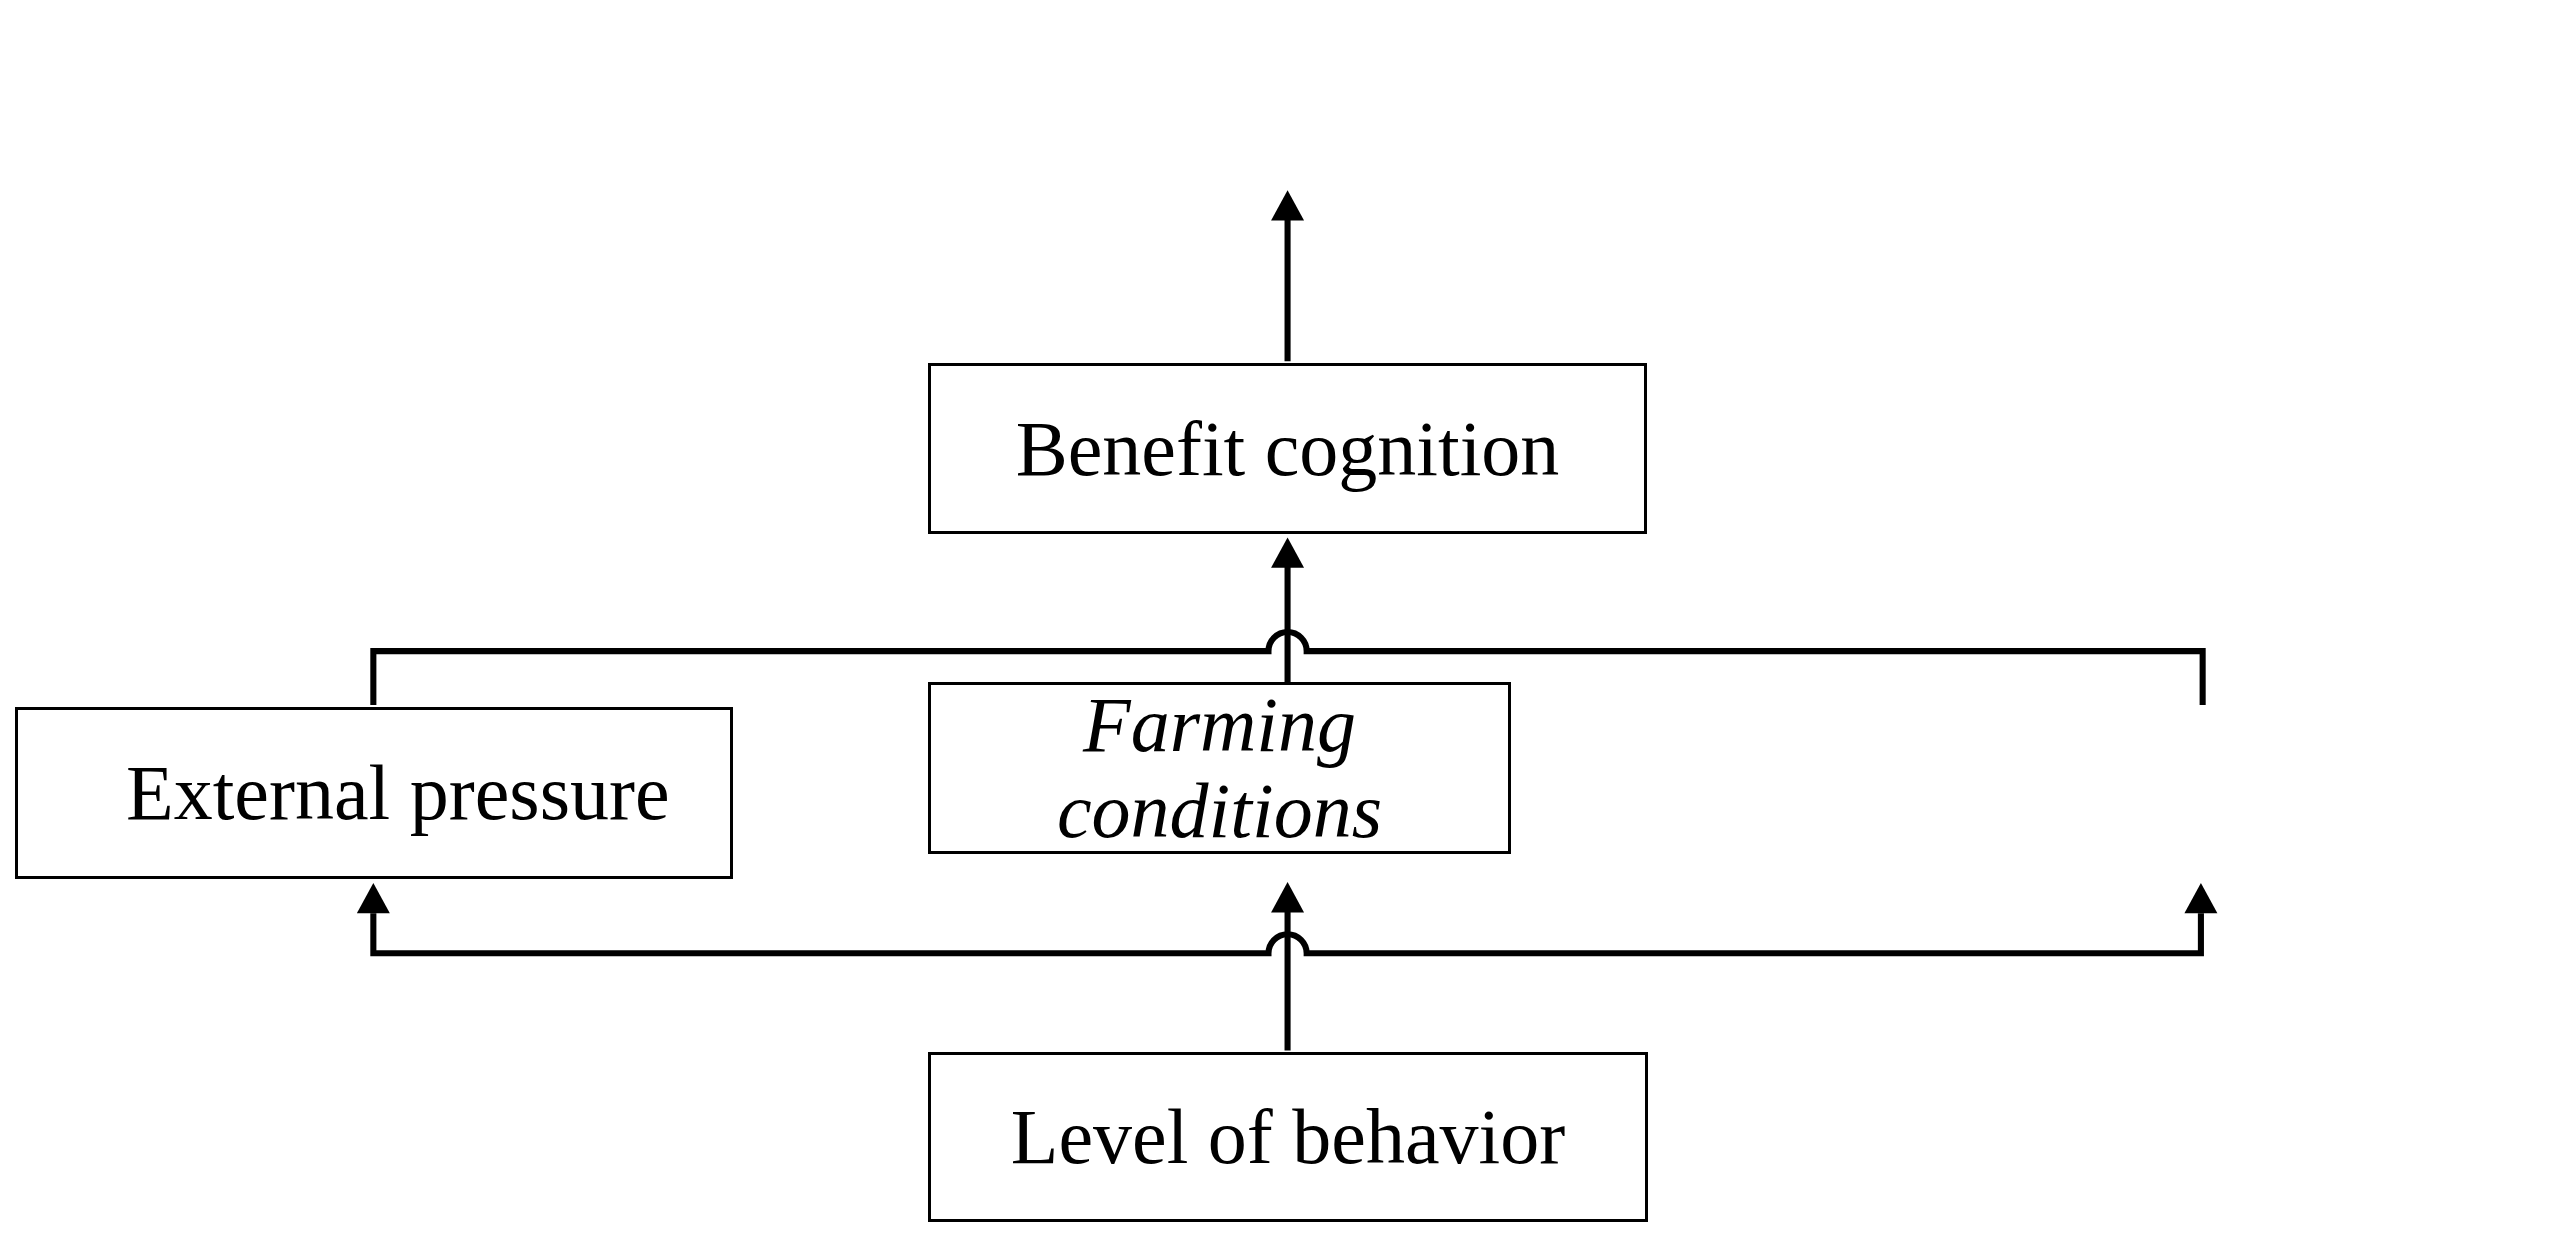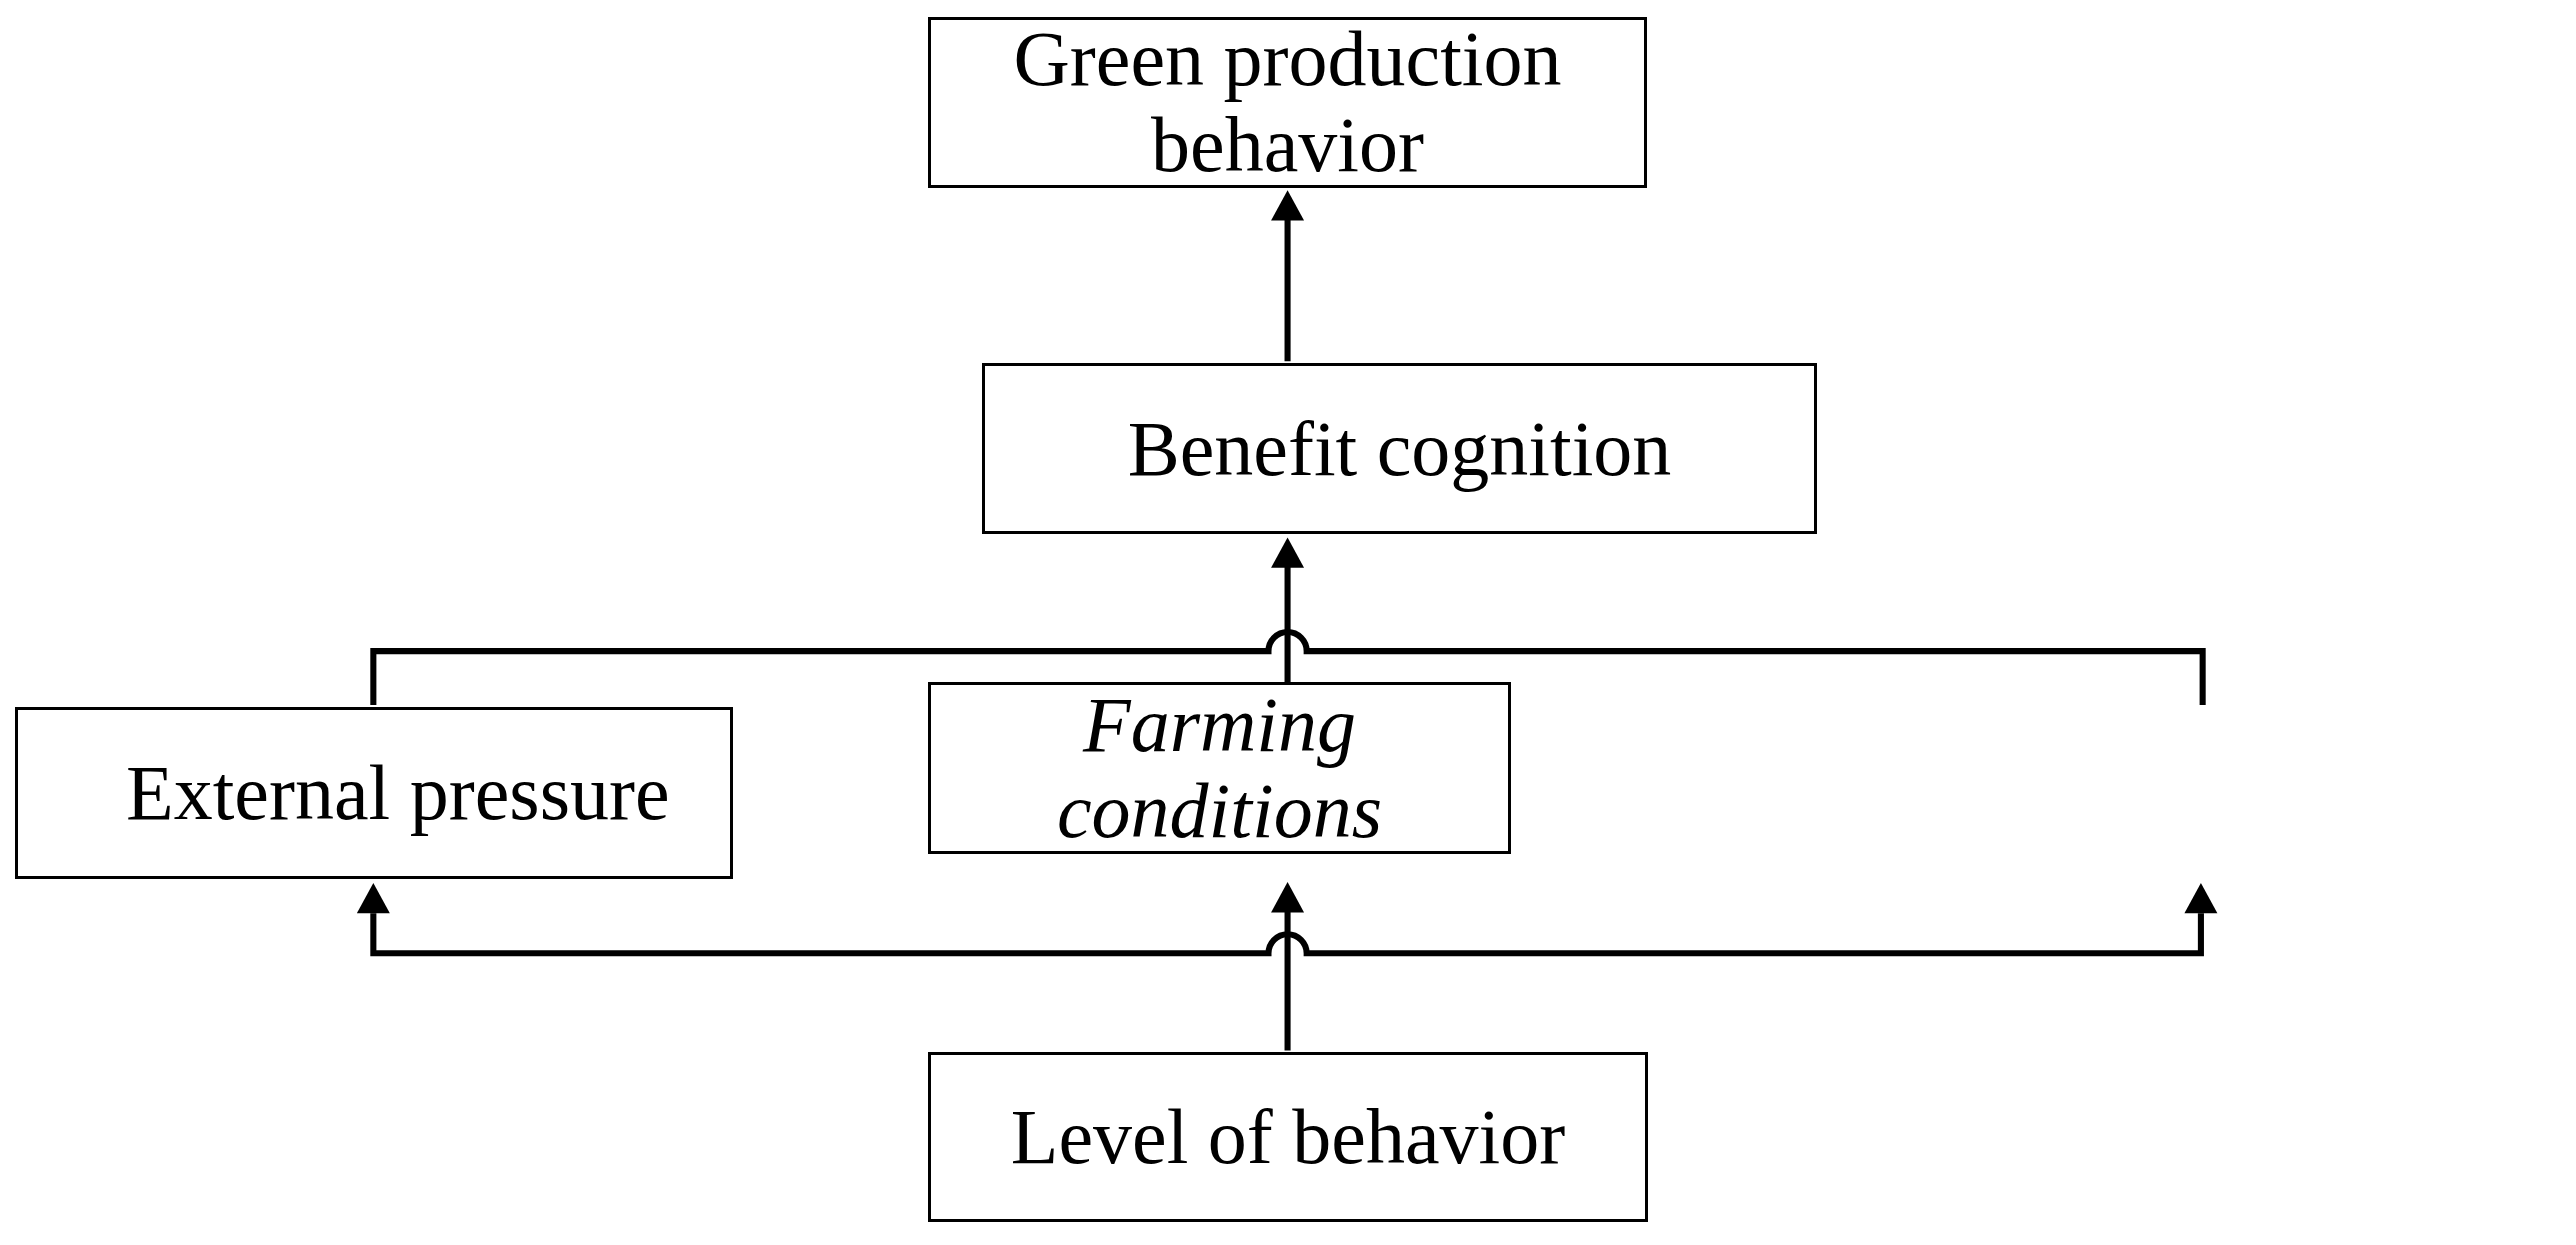--- a/index.html
+++ b/index.html
@@ -30,21 +30,21 @@
     background: #ffffff;
     display: flex;
     align-items: center;
     justify-content: center;
     text-align: center;
     font-size: 78px;
     line-height: 1.1;
     z-index: 2;
   }
   .node-green       { left: 928px; top: 16.5px;   width: 719px; height: 171px; }
-  .node-benefit     { left: 982px; top: 363px;  width: 835px; height: 171px; }
+  .node-benefit     { left: 928px; top: 363px;  width: 719px; height: 171px; }
   .node-external    { left: 14.8px;   top: 707px;  width: 718px; height: 172px; padding-left: 48px; }
   .node-farming     { left: 928px; top: 682px;  width: 583px; height: 172px; font-style: italic; }
   .node-operating   { left: 1843px; top: 707px;  width: 718px; height: 172px; }
   .node-education   { left: 928px; top: 1052px; width: 720px; height: 170px; }
   .node-label {
     display: block;
     padding: 0 17.4px;
   }
 </style>
 </head>
@@ -63,23 +63,20 @@
     <path d="M 430 812 L 430 750 L 1461 750 A 22 22 0 0 1 1505 750 L 2537 750 L 2537 812" fill="none" stroke="#000000" stroke-width="7"></path>
 
     <path d="M 430 1052 L 430 1098 L 1461 1098 A 22 22 0 0 1 1505 1098 L 2535 1098 L 2535 1052" fill="none" stroke="#000000" stroke-width="7"></path>
     <polygon points="430,1017 411,1052 449,1052" fill="#000000"></polygon>
     <polygon points="2535,1017 2516,1052 2554,1052" fill="#000000"></polygon>
 
     <line x1="1483" y1="1210" x2="1483" y2="1046" stroke="#000000" stroke-width="7"></line>
     <polygon points="1483,1016 1464,1051 1502,1051" fill="#000000"></polygon>
   </svg>
 
-  <div class="node node-green">
-    <span class="node-label">Green production behavior</span>
-  </div>
 
   <div class="node node-benefit">
     <span class="node-label">Benefit cognition</span>
   </div>
 
   <div class="node node-external">
     <span class="node-label">External pressure</span>
   </div>
 
   <div class="node node-farming">

